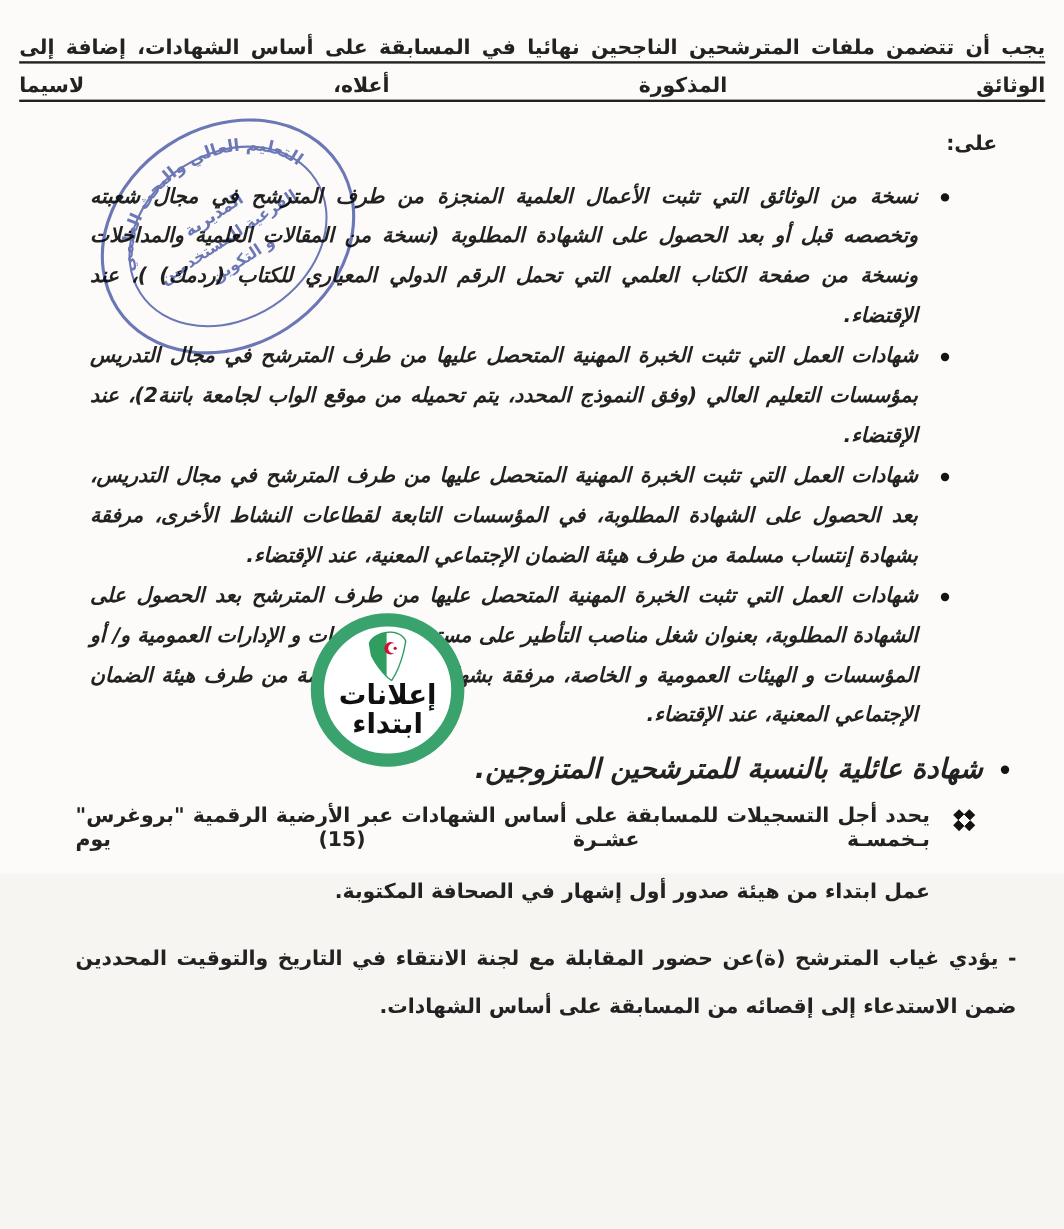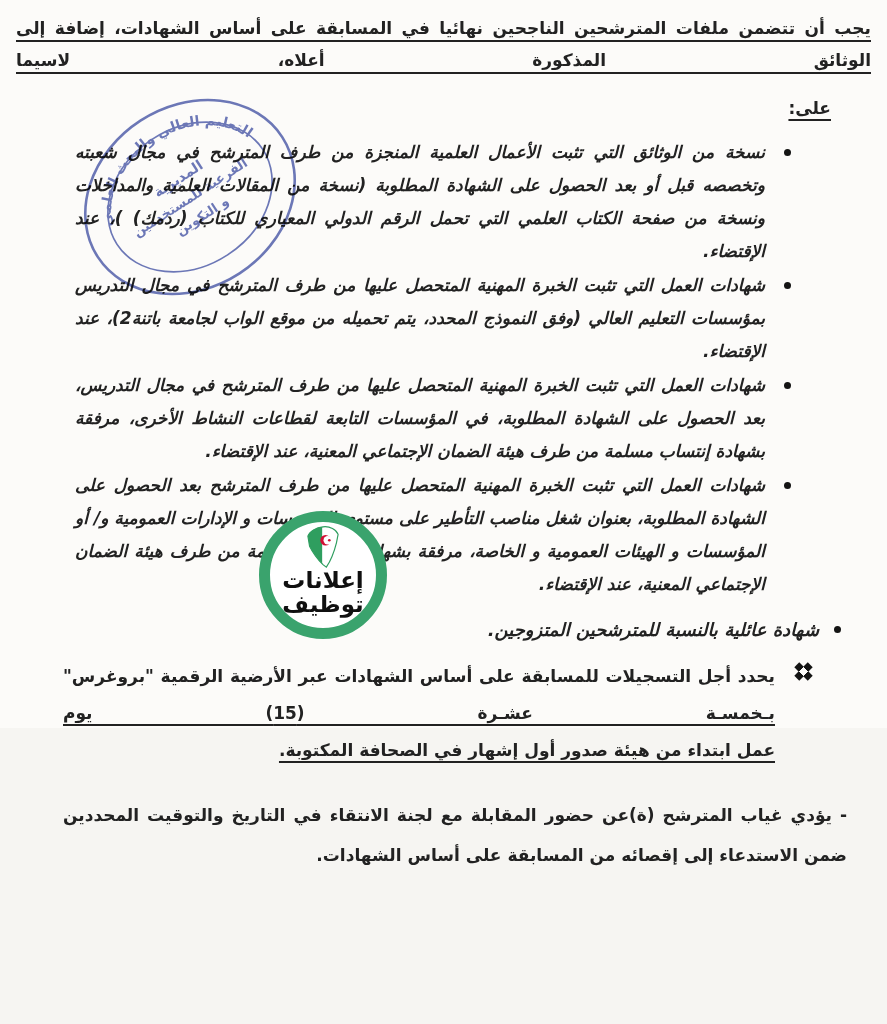--- a/index.html
+++ b/index.html
@@ -7,24 +7,24 @@
     width:887px;height:1024px;overflow:hidden;
     background:#f6f5f2;
     font-family:"DejaVu Sans",sans-serif;
     color:#222;
   }
   .page{
     position:relative;
     width:887px;height:728px;
     background:#fcfbf9;
     box-sizing:border-box;
-    padding:12px 16px 0 16px;
+    padding:24px 16px 0 16px;
     direction:rtl;
   }
-  .u{text-decoration:underline;text-underline-offset:5px;text-decoration-thickness:1.5px;}
+  .u{text-underline-offset:5px;text-decoration-thickness:1.5px;margin-top:23px;}
   .intro{
     margin:0;
     font-size:17px;font-weight:700;line-height:32px;
     text-align:justify;text-align-last:justify;
     text-decoration:underline;text-underline-offset:6px;text-decoration-thickness:1.6px;
   }
   .intro-tail{
     margin:20px 40px 0 0;
     font-size:17px;font-weight:700;line-height:24px;
     text-align:right;
@@ -43,32 +43,32 @@
   .main-list li .dot{
     position:absolute;right:-26px;top:13px;
     width:7px;height:7px;border-radius:50%;background:#141414;
   }
   .nested-list{
     margin-top:4px;
     padding:0 40px 0 47px;
   }
   .nested-list li{
     position:relative;
-    font-size:18px;font-weight:700;line-height:33px;
+    font-size:23px;font-weight:700;line-height:33px;
     text-align:right;
     margin:2px 0 0 0;
   }
   .nested-list li .dot{
     position:absolute;right:-22px;top:13px;
     width:7px;height:7px;border-radius:50%;background:#141414;
   }
   .deadline{
     position:relative;
     margin:6px 96px 0 47px;
-    font-size:17px;font-weight:700;line-height:37px;
+    font-size:17px;font-weight:700;line-height:20px;
   }
   .diamond-marker{
     position:absolute;right:-32px;top:10px;
     width:7px;height:7px;background:transparent;
     transform:rotate(45deg);
     box-shadow:6px 0 0 #141414,-6px 0 0 #141414,0 6px 0 #141414,0 -6px 0 #141414;
   }
   .dl1{display:block;text-align:justify;text-align-last:justify;}
   .dl1 .emph{font-weight:800;}
   .dl2{display:block;text-align:right;font-weight:800;}
@@ -173,16 +173,16 @@
             <rect x="0" y="0" width="19" height="50"></rect>
           </clipPath>
       </defs>
       <path d="M20,1 C28,0 36,4 38,10 L36,20 C34,28 30,40 24,49 L20,46 C14,40 8,32 4,24 L2,12 C4,6 12,2 20,1 Z" fill="#ffffff" stroke="#2f9e5f" stroke-width="1.4"></path>
       <path d="M20,1 C28,0 36,4 38,10 L36,20 C34,28 30,40 24,49 L20,46 C14,40 8,32 4,24 L2,12 C4,6 12,2 20,1 Z" fill="#2f9e5f" clip-path="url(#leftHalf)"></path>
       <circle cx="23" cy="17" r="6.2" fill="#d21034"></circle>
       <circle cx="25.6" cy="17" r="5" fill="#ffffff"></circle>
       <circle cx="27.5" cy="17" r="1.6" fill="#d21034"></circle>
     </svg>
     <div class="logo-text">إعلانات</div>
-    <div class="logo-text">توظيف</div>
+    <div class="logo-text">ابتداء</div>
   </div>
 
 </div>
 
 </body></html>

